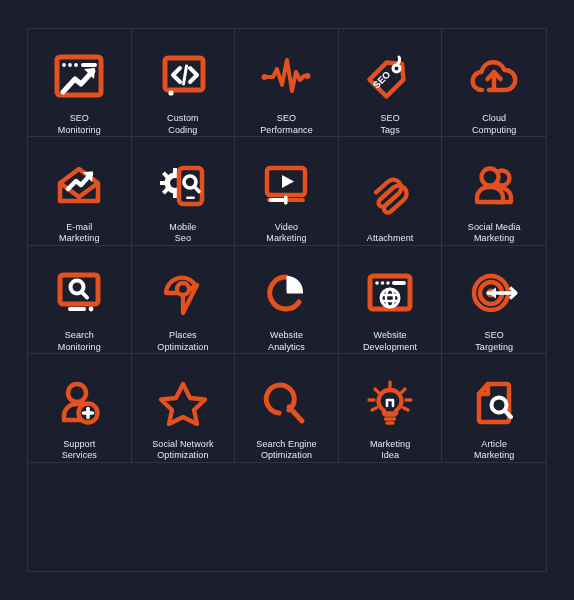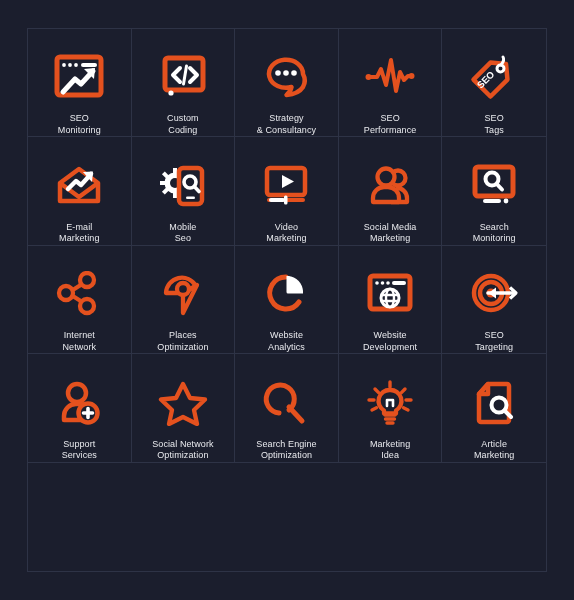--- a/index.html
+++ b/index.html
@@ -85,32 +85,20 @@
         <path d="M23 14 L16 21 L23 28" fill="none" stroke="#ffffff" stroke-width="4" stroke-linecap="round" stroke-linejoin="round"></path>
         <path d="M33 14 L40 21 L33 28" fill="none" stroke="#ffffff" stroke-width="4" stroke-linecap="round" stroke-linejoin="round"></path>
         <path d="M29.5 12 L26.5 30" fill="none" stroke="#ffffff" stroke-width="3" stroke-linecap="round"></path>
         <circle cx="14" cy="39" r="2.6" fill="#ffffff"></circle>
       </svg>
     </span>
     <div class="cell-label">Custom
 Coding</div>
   </div>
 
-  <div class="cell">
-    <span class="icon-wrap">
-      <svg width="52" height="46" viewBox="0 0 52 46">
-        <path d="M43 20 a17 14 0 1 0 -11.5 13 q-1 5 -5 8 q12 -1 16.5 -8 a13.5 13.5 0 0 0 0 -13 Z" fill="none" stroke="#e4511e" stroke-width="4.5" stroke-linejoin="round"></path>
-        <circle cx="18" cy="19" r="2.8" fill="#ffffff"></circle>
-          <circle cx="26" cy="19" r="2.8" fill="#ffffff"></circle>
-          <circle cx="34" cy="19" r="2.8" fill="#ffffff"></circle>
-      </svg>
-    </span>
-    <div class="cell-label">Strategy
-&amp; Consultancy</div>
-  </div>
 
 
   <div class="cell">
     <span class="icon-wrap">
       <svg width="52" height="46" viewBox="0 0 52 46">
         <path d="M4 23 L13 23 L17 15 L22 31 L27 6 L32 37 L36 18 L40 26 L44 22 L48 22" fill="none" stroke="#e4511e" stroke-width="4" stroke-linecap="round" stroke-linejoin="round"></path>
         <circle cx="4.5" cy="23" r="3" fill="#e4511e"></circle>
         <circle cx="47.5" cy="22" r="3" fill="#e4511e"></circle>
       </svg>
     </span>
@@ -126,20 +114,32 @@
         </g>
         <circle cx="32.5" cy="14.5" r="3.5" fill="none" stroke="#ffffff" stroke-width="3"></circle>
         <path d="M33 11 q4 -5 2 -8" fill="none" stroke="#ffffff" stroke-width="3" stroke-linecap="round"></path>
         <text x="20" y="28" fill="#ffffff" font-size="9.5" font-family="Liberation Sans, sans-serif" font-weight="bold" transform="rotate(-45 20 28)" text-anchor="middle">SEO</text>
       </svg>
     </span>
     <div class="cell-label">SEO
 Tags</div>
   </div>
 
+  <div class="cell">
+    <span class="icon-wrap">
+      <svg width="52" height="46" viewBox="0 0 52 46">
+        <path d="M14 36 a9 9 0 0 1 -0.6 -18 a12 12 0 0 1 23 -2 a8.5 8.5 0 0 1 1.6 20 h-5" fill="none" stroke="#e4511e" stroke-width="4.5" stroke-linecap="round" stroke-linejoin="round"></path>
+        <path d="M21 36 h10" fill="none" stroke="#e4511e" stroke-width="4.5" stroke-linecap="round"></path>
+        <path d="M26 34 L26 19" fill="none" stroke="#e4511e" stroke-width="4.5" stroke-linecap="round"></path>
+        <path d="M19.5 25 L26 18 L32.5 25" fill="none" stroke="#e4511e" stroke-width="4.5" stroke-linecap="round" stroke-linejoin="round"></path>
+      </svg>
+    </span>
+    <div class="cell-label">Cloud
+Computing</div>
+  </div>
 
   <div class="cell">
     <span class="icon-wrap">
       <svg width="52" height="46" viewBox="0 0 52 46">
         <path d="M7 20 L7 38 h38 L45 20 L26 6 Z" fill="none" stroke="#e4511e" stroke-width="4.5" stroke-linejoin="round"></path>
         <path d="M7 20 L26 34 L45 20" fill="none" stroke="#e4511e" stroke-width="4.5" stroke-linejoin="round"></path>
         <path d="M15 26 L23 18 L28 22 L38 11" fill="none" stroke="#ffffff" stroke-width="4.5" stroke-linecap="round" stroke-linejoin="round"></path>
         <path d="M30 9 L40 8.5 L39 19 Z" fill="#ffffff"></path>
       </svg>
     </span>
@@ -181,20 +181,31 @@
         <path d="M22 12 L34 18.5 L22 25 Z" fill="#ffffff"></path>
         <rect x="7" y="35" width="38" height="4" rx="2" fill="#e4511e"></rect>
         <rect x="9" y="35" width="16" height="4" rx="2" fill="#ffffff"></rect>
         <rect x="24" y="32.5" width="3.5" height="9" rx="1.5" fill="#ffffff"></rect>
       </svg>
     </span>
     <div class="cell-label">Video
 Marketing</div>
   </div>
 
+  <div class="cell">
+    <span class="icon-wrap">
+      <svg width="52" height="46" viewBox="0 0 52 46">
+        <g transform="rotate(-42 26 22)">
+          <path d="M18 4 h16 a8 8 0 0 1 0 16 h-18 a4 4 0 0 1 0 -8 h16" fill="none" stroke="#e4511e" stroke-width="4.3" stroke-linecap="round" transform="translate(0,6)"></path>
+          <path d="M18 14 h16 a8 8 0 0 1 0 16 h-18 a4 4 0 0 1 0 -8 h16" fill="none" stroke="#e4511e" stroke-width="4.3" stroke-linecap="round" transform="translate(0,4)"></path>
+        </g>
+      </svg>
+    </span>
+    <div class="cell-label">Attachment</div>
+  </div>
 
   <div class="cell">
     <span class="icon-wrap">
       <svg width="52" height="46" viewBox="0 0 52 46">
         <circle cx="34" cy="15" r="7.5" fill="none" stroke="#e4511e" stroke-width="4.3"></circle>
         <path d="M27 39 h16 v-4 a10 10 0 0 0 -10 -10 h-1" fill="none" stroke="#e4511e" stroke-width="4.3" stroke-linejoin="round"></path>
         <circle cx="22" cy="14" r="8.5" fill="#1b1e2d" stroke="#e4511e" stroke-width="4.3"></circle>
         <path d="M9 39 v-4 a11 11 0 0 1 11 -11 h4 a11 11 0 0 1 11 11 v4 Z" fill="#1b1e2d" stroke="#e4511e" stroke-width="4.3" stroke-linejoin="round"></path>
       </svg>
     </span>
@@ -209,32 +220,20 @@
         <circle cx="24" cy="16" r="6.5" fill="none" stroke="#ffffff" stroke-width="4"></circle>
         <path d="M28.8 21 L34 26.5" stroke="#ffffff" stroke-width="4" stroke-linecap="round"></path>
         <rect x="15" y="36" width="18" height="4" rx="2" fill="#ffffff"></rect>
         <circle cx="38" cy="38" r="2.4" fill="#ffffff"></circle>
       </svg>
     </span>
     <div class="cell-label">Search
 Monitoring</div>
   </div>
 
-  <div class="cell">
-    <span class="icon-wrap">
-      <svg width="52" height="46" viewBox="0 0 52 46">
-        <path d="M15 22 L34 10 M15 22 L34 34" fill="none" stroke="#e4511e" stroke-width="4.3" stroke-linecap="round"></path>
-        <circle cx="34" cy="9" r="7" fill="#1b1e2d" stroke="#e4511e" stroke-width="4.3"></circle>
-        <circle cx="13" cy="22" r="7" fill="#1b1e2d" stroke="#e4511e" stroke-width="4.3"></circle>
-        <circle cx="34" cy="35" r="7" fill="#1b1e2d" stroke="#e4511e" stroke-width="4.3"></circle>
-      </svg>
-    </span>
-    <div class="cell-label">Internet
-Network</div>
-  </div>
 
   <div class="cell">
     <span class="icon-wrap">
       <svg width="52" height="46" viewBox="0 0 52 46">
         <path d="M9 22 a16 16 0 0 1 30 -7 L26 22 Z" fill="none" stroke="#e4511e" stroke-width="4.3" stroke-linejoin="round"></path>
         <path d="M40 14 L26 22 L26 42 Z" fill="none" stroke="#e4511e" stroke-width="4.3" stroke-linejoin="round"></path>
         <circle cx="26" cy="18" r="6" fill="#1b1e2d" stroke="#e4511e" stroke-width="4.3"></circle>
       </svg>
     </span>
     <div class="cell-label">Places

